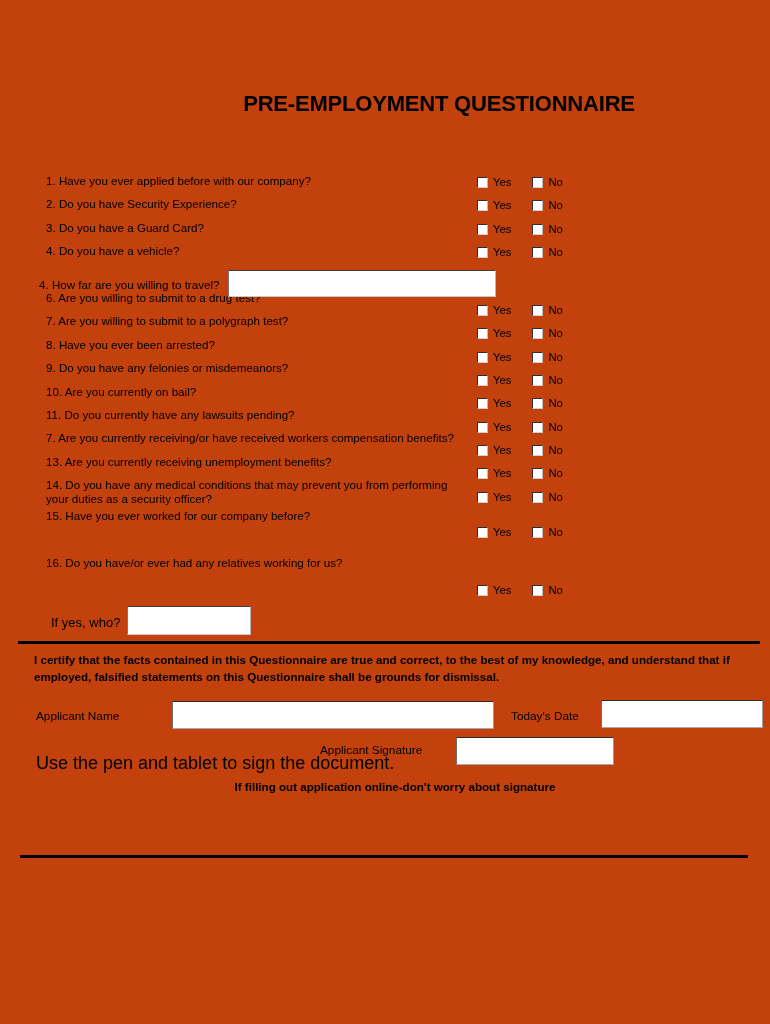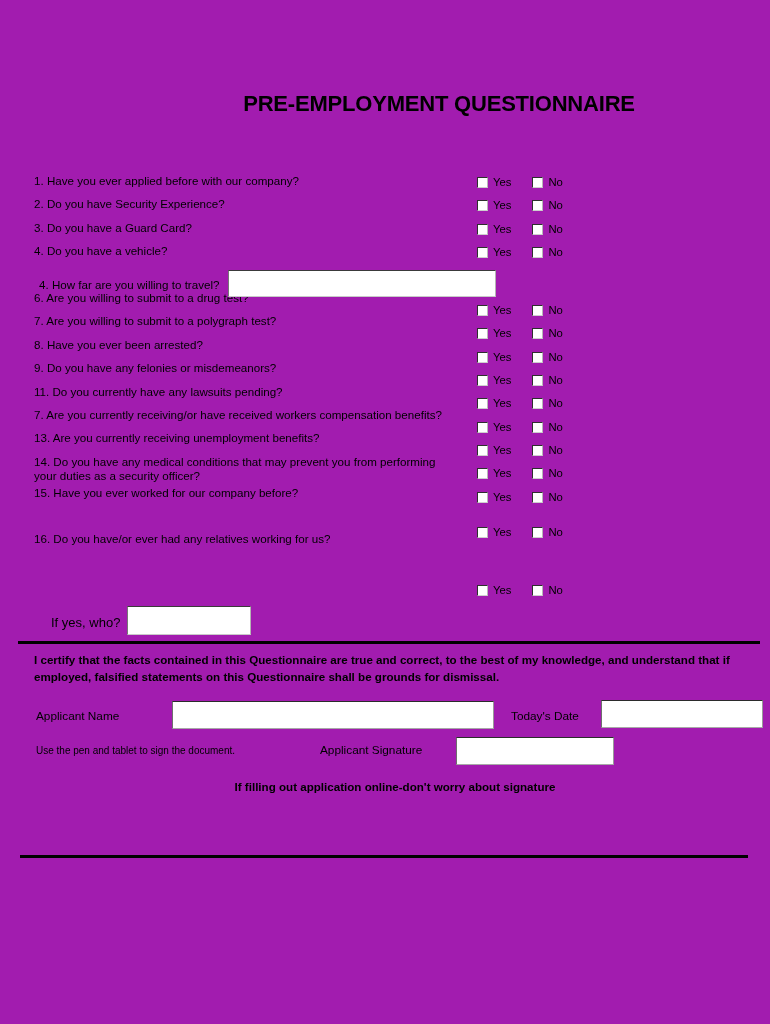--- a/index.html
+++ b/index.html
@@ -14,21 +14,21 @@
     height: 1024px;
     position: relative;
     font-family: "Liberation Sans", sans-serif;
     color: #000000;
     overflow: hidden;
   }
 
   .page {
     position: absolute;
     inset: 0;
-    background: #a21caf;
+    background: #c2410c;
   }
 
   
   .doc-title {
     position: absolute;
     top: 92px;
     left: 0;
     width: 770px;
     text-align: center;
     padding-left: 108px;
@@ -50,20 +50,21 @@
     position: relative;
     min-height: 23.4px;
   }
   .qtext {
     font-size: 11.6px;
     line-height: 14px;
     color: #000;
     padding-top: 3px;
     max-width: 470px;
     white-space: pre-line;
+    margin-left: 12px;
   }
 
   
   .ynrow {
     position: absolute;
     display: flex;
     align-items: center;
     left: 477px;
     width: 150px;
   }
@@ -152,21 +153,21 @@
 
   
   .applicant-row { position: absolute; left: 34px; top: 700px; width: 720px; height: 34px; }
   .applicant-label { position: absolute; left: 2px; top: 9px; font-size: 11.8px; }
   .applicant-box  { position: absolute; left: 138px; top: 1px; width: 322px; height: 28px; }
   .date-label     { position: absolute; left: 477px; top: 9px; font-size: 11.8px; }
   .date-box       { position: absolute; left: 567px; top: 0px; width: 162px; height: 28px; }
 
   
   .sig-row { position: absolute; left: 34px; top: 737px; width: 720px; height: 34px; }
-  .sig-instruction { position: absolute; left: 2px; top: 8px; font-size: 10px; }
+  .sig-instruction { position: absolute; left: 2px; top: 16px; font-size: 18px; }
   .sig-label { position: absolute; left: 286px; top: 6px; font-size: 11.8px; }
   .sig-box   { position: absolute; left: 422px; top: 0px; width: 158px; height: 28px; }
 
   
   .footer-note {
     position: absolute;
     left: 0;
     top: 780px;
     width: 770px;
     text-align: center;
@@ -204,20 +205,23 @@
       <div class="qrow">
         <div class="qtext">7. Are you willing to submit to a polygraph test?</div>
       </div>
       <div class="qrow">
         <div class="qtext">8. Have you ever been arrested?</div>
       </div>
       <div class="qrow">
         <div class="qtext">9. Do you have any felonies or misdemeanors?</div>
       </div>
       <div class="qrow">
+        <div class="qtext">10. Are you currently on bail?</div>
+      </div>
+      <div class="qrow">
         <div class="qtext">11. Do you currently have any lawsuits pending?</div>
       </div>
       <div class="qrow">
         <div class="qtext">7. Are you currently receiving/or have received workers compensation benefits?</div>
       </div>
       <div class="qrow">
         <div class="qtext">13. Are you currently receiving unemployment benefits?</div>
       </div>
       <div class="qrow">
         <div class="qtext">14. Do you have any medical conditions that may prevent you from performing

